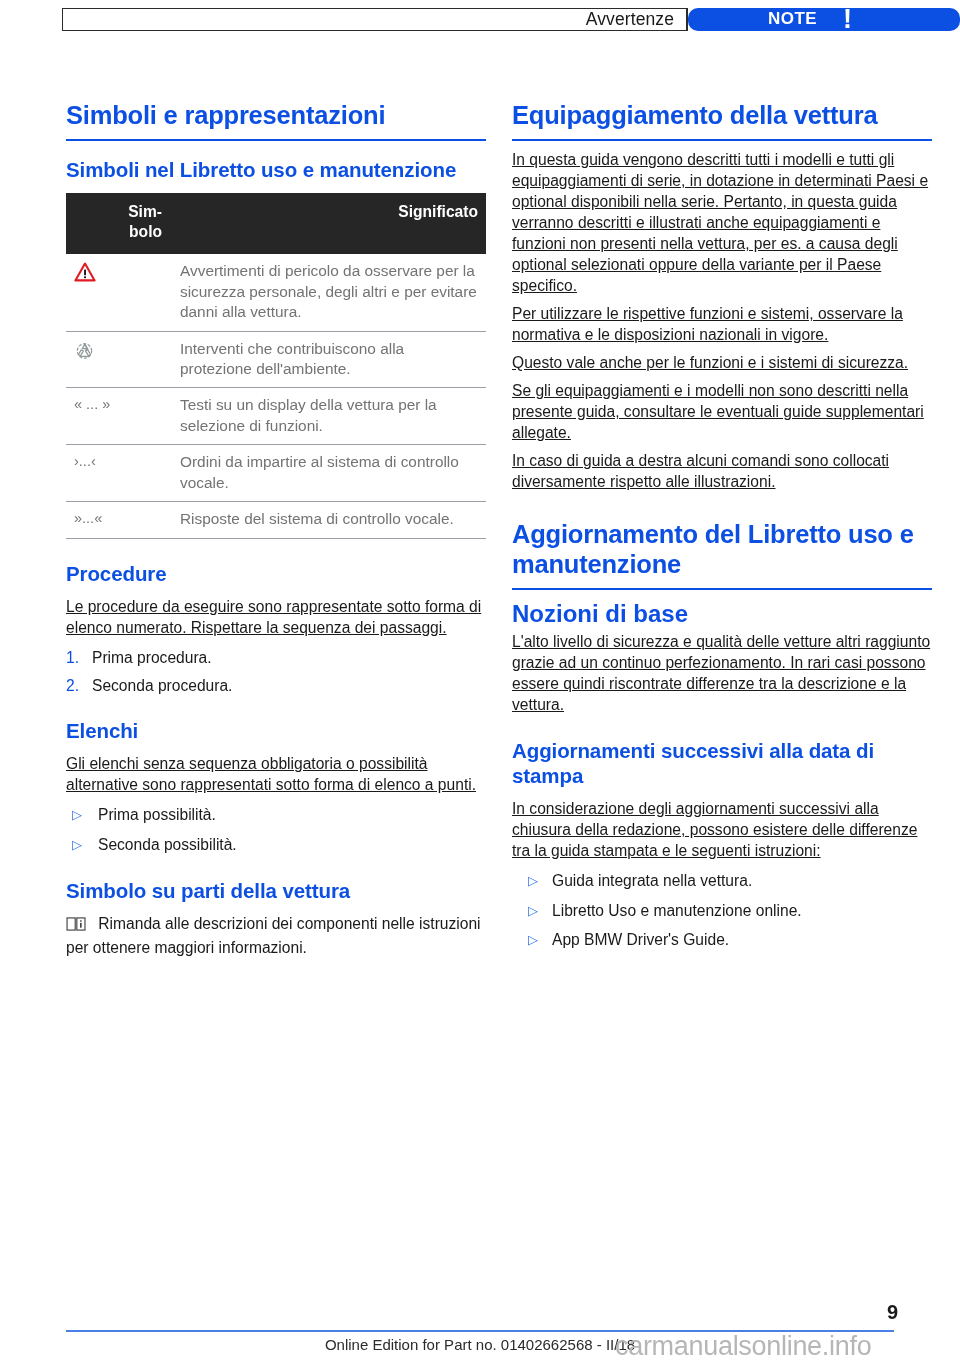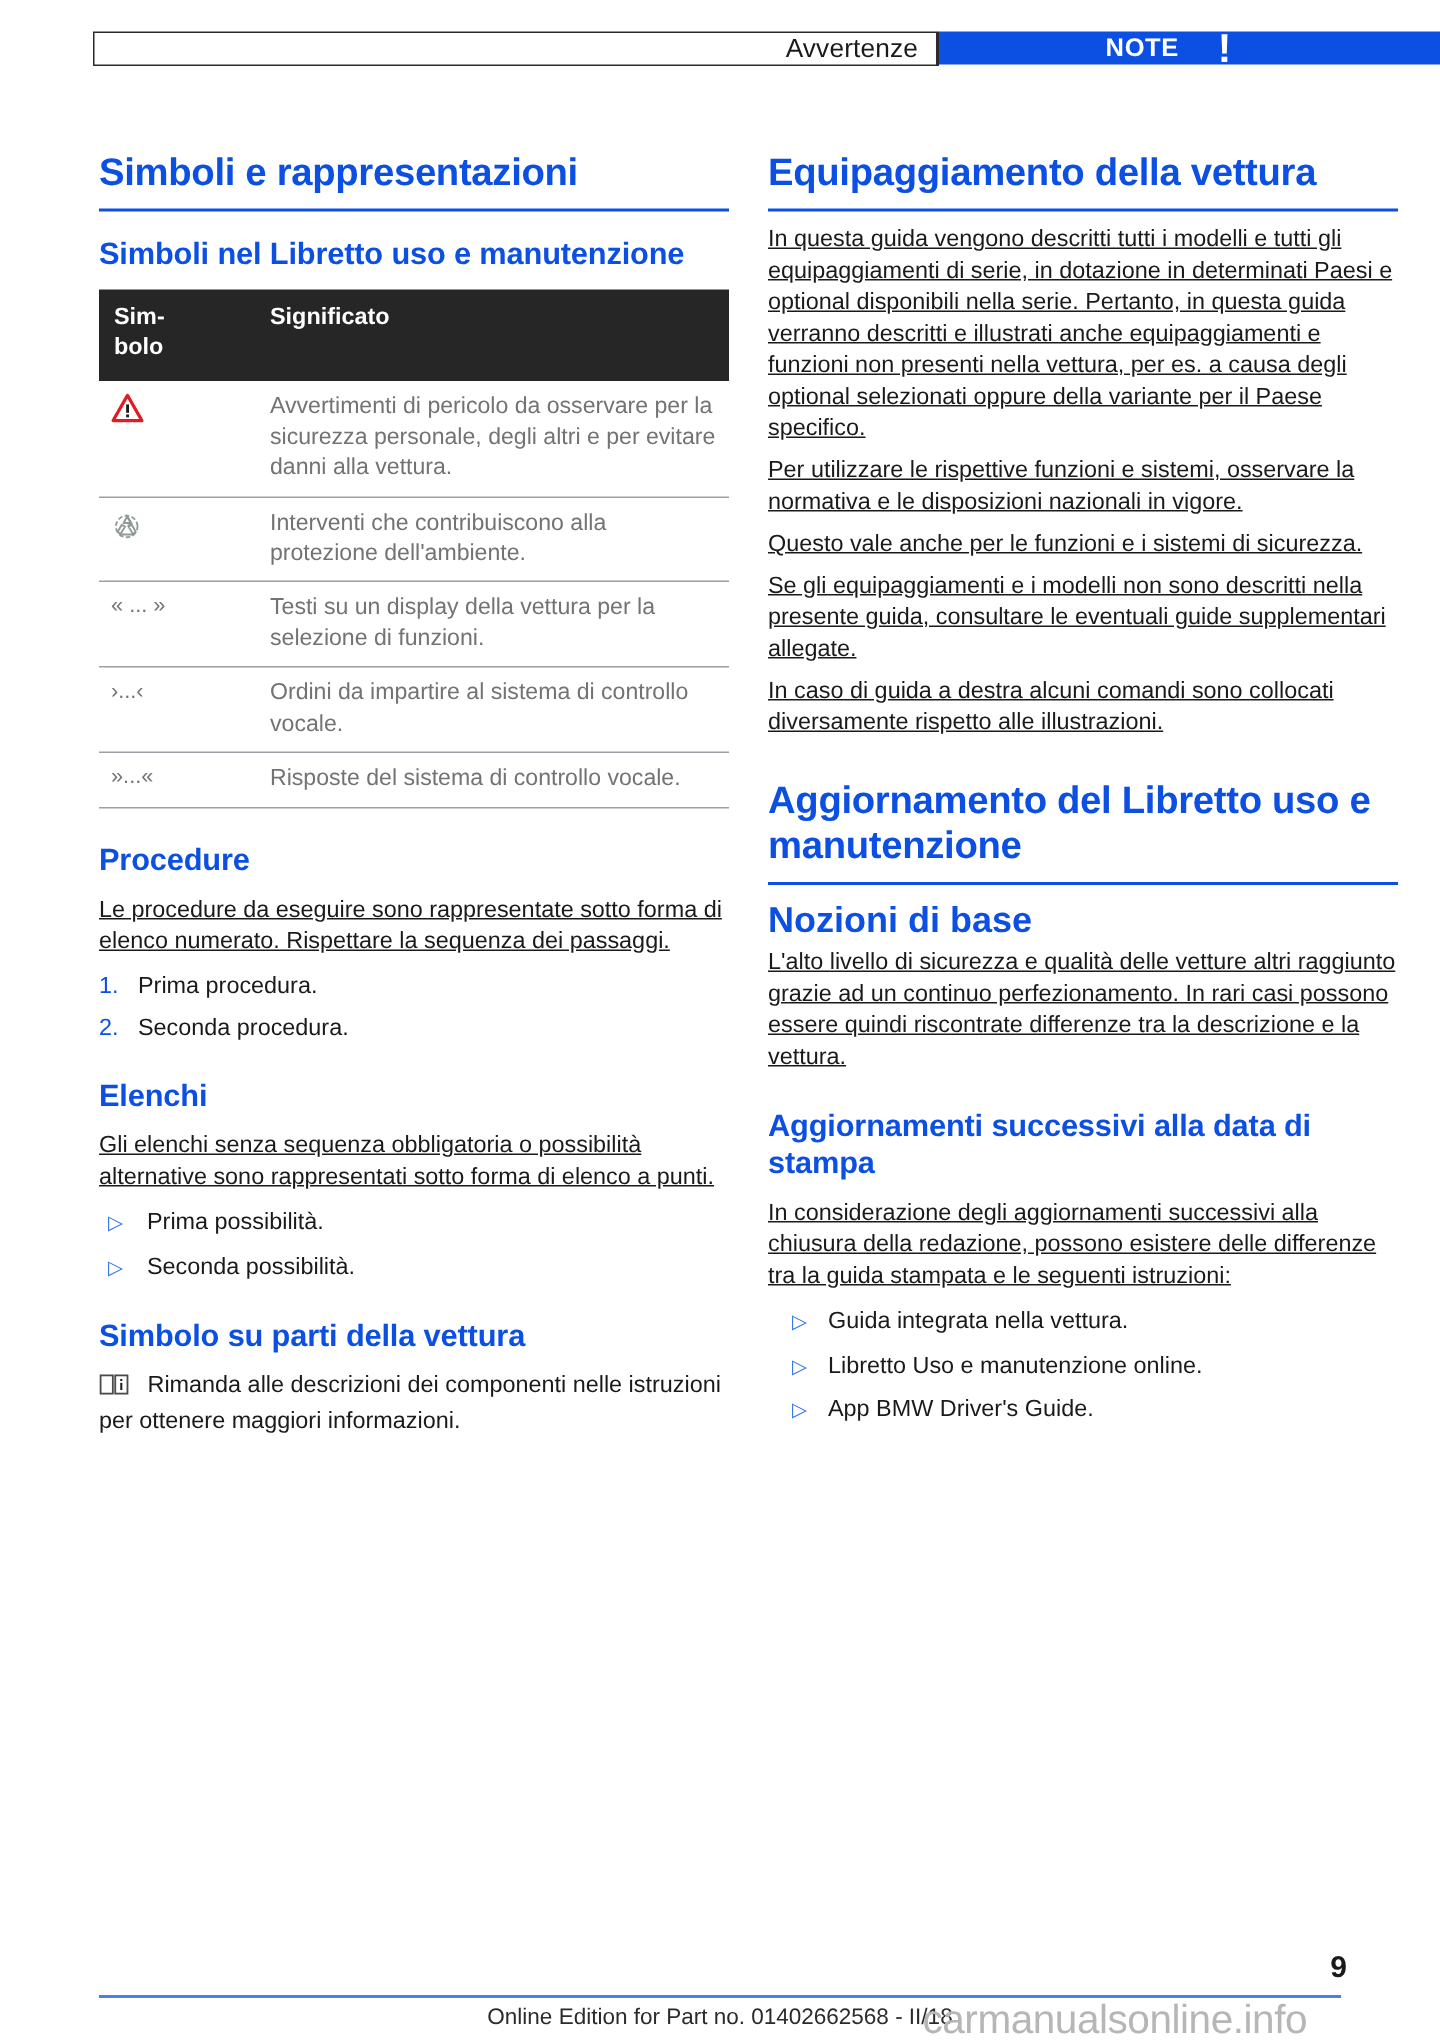--- a/index.html
+++ b/index.html
@@ -17,47 +17,48 @@
   }
 
   
   .header {
     position: absolute;
     top: 8px;
     left: 62px;
     width: 898px;
     height: 48px;
     display: flex;
-    align-items: center;
+    align-items: flex-start;
   }
   .header-left {
     flex: 1;
     border: 1.5px solid #2b2b2b;
     border-right: 2px solid #2b2b2b;
     display: flex;
     align-items: center;
     justify-content: flex-end;
     padding-right: 12px;
     box-sizing: border-box;
     background: #fff;
   }
   .header-left .chapter {
     font-size: 17.5px;
     color: #1a1a1a;
     letter-spacing: 0.1px;
   }
   .header-right {
-    width: 334px;
+    width: 272px;
     background: #0c4fe3;
     display: flex;
     align-items: center;
     justify-content: center;
     gap: 26px;
     box-sizing: border-box;
     padding-right: 28px;
+    border-radius: 10px;
   }
   .header-right .note-label {
     color: #ffffff;
     font-size: 17px;
     font-weight: bold;
     letter-spacing: 0.4px;
   }
   .header-right .note-mark {
     color: #ffffff;
     font-size: 27px;
@@ -120,21 +121,21 @@
   .sym-table {
     width: 100%;
     border-collapse: collapse;
     margin-top: 4px;
   }
   .sym-table thead th {
     background: #262626;
     color: #ffffff;
     font-size: 15.6px;
     font-weight: bold;
-    text-align: left;
+    text-align: right;
     vertical-align: top;
     padding: 9px 8px 13px 10px;
     line-height: 1.25;
   }
   .sym-table thead th.c1 { width: 86px; }
   .sym-table tbody td {
     font-size: 15.4px;
     line-height: 1.33;
     vertical-align: top;
     padding: 7px 8px 8px 10px;

